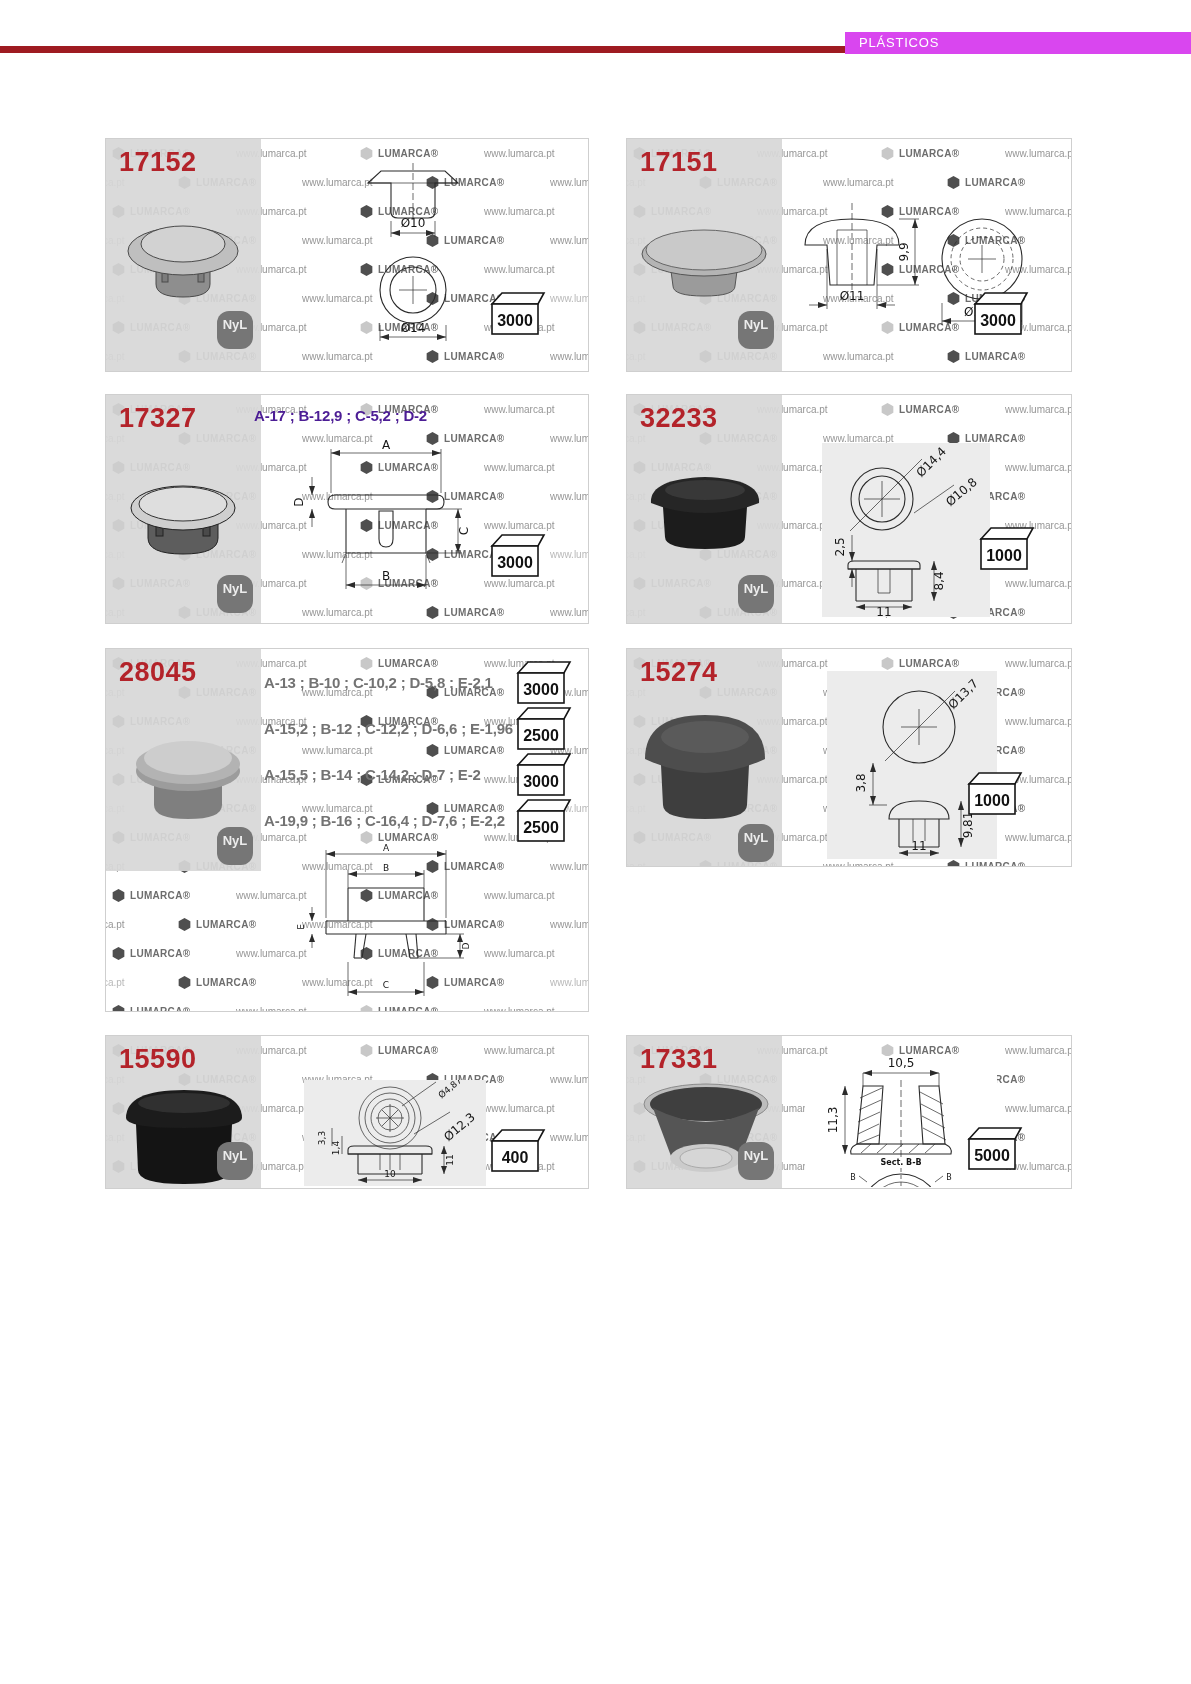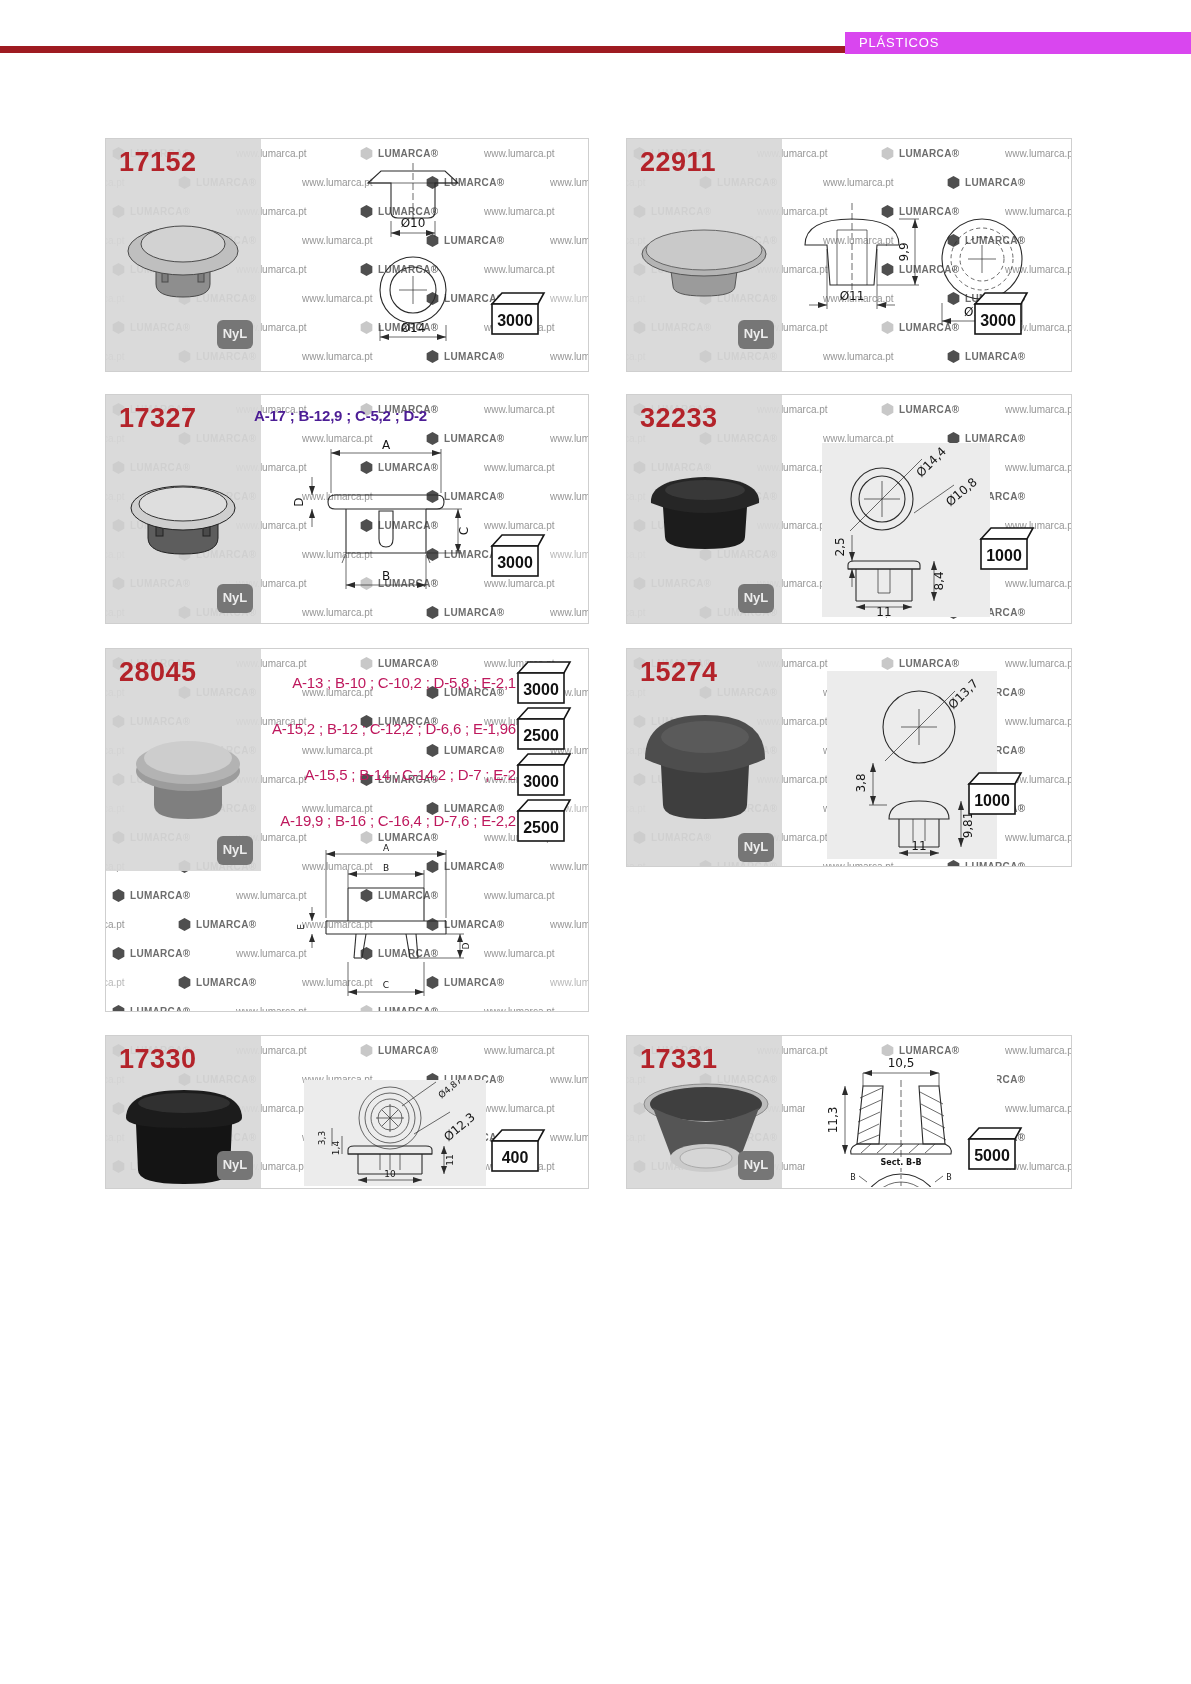--- a/index.html
+++ b/index.html
@@ -7,33 +7,33 @@
         font-family:"Liberation Sans",sans-serif}
   
   .tab{position:absolute;left:845px;top:32px;width:412px;height:22px;background:#d946ef;z-index:5}
   .tab span{display:block;color:#fff;font-size:13px;line-height:22px;padding-left:14px;letter-spacing:.8px}
   .rule{position:absolute;left:0;top:46px;width:1191px;height:7px;background:#9e1b21}
   .title{position:absolute;right:58px;top:58px;font-size:46px;font-weight:bold;color:#b3232a;letter-spacing:-.5px}
   
   .card{position:absolute;background:#fff;border:1px solid #cfcfcf;overflow:hidden}
   .panel{position:absolute;left:0;top:0;width:155px;height:100%;background:rgba(215,215,215,.93);z-index:1}
   .code{position:absolute;left:13px;top:8px;font-size:27px;font-weight:bold;color:#b3232a;z-index:3;letter-spacing:.5px}
-  .nyl{position:absolute;right:8px;bottom:22px;width:36px;height:29px;background:#767676;color:#ececec;
-       font-weight:bold;font-size:13px;line-height:27px;text-align:center;border-radius:6px;z-index:4}
+  .nyl{position:absolute;right:8px;bottom:22px;width:36px;height:38px;background:#767676;color:#ececec;
+       font-weight:bold;font-size:13px;line-height:27px;text-align:center;border-radius:12px;z-index:4}
   .pimg{position:absolute;z-index:2}
   .bdrop{position:absolute;background:#ececec;z-index:1}
   .bdrop.white{background:#fff}
   .draw{position:absolute;z-index:2}
   .qty{position:absolute;z-index:4}
   .boxf{fill:#fff;stroke:#161616;stroke-width:1.6}
   .qtyt{font-size:16px;font-weight:bold;fill:#111;font-family:"Liberation Sans",sans-serif}
   .note{position:absolute;z-index:3;font-size:15px;font-weight:bold;color:#4c1d95;letter-spacing:-.2px}
   .variants{position:absolute;left:158px;top:10px;right:16px;z-index:3}
   .vrow{height:46px;display:flex;align-items:center}
-  .vrow .vlabel{flex:1;text-align:right;font-size:15px;font-weight:normal;color:#be185d;letter-spacing:-.2px}
+  .vrow .vlabel{flex:1;text-align:left;font-size:15px;font-weight:bold;color:#737373;letter-spacing:-.2px}
   .vrow svg{flex:0 0 auto}
   
   .ln{stroke:#2b2b2b;stroke-width:1.1;fill:none}
   .lnt{stroke:#2b2b2b;stroke-width:.7;fill:none}
   .dash{stroke:#2b2b2b;stroke-width:.7;fill:none;stroke-dasharray:7 3}
   .dash2{stroke:#2b2b2b;stroke-width:.7;fill:none;stroke-dasharray:4 3}
   .ah{fill:#2b2b2b;stroke:none}
   svg text{font-family:"DejaVu Sans",sans-serif;fill:#151515}
   text.dt{font-size:12px}
   text.dts{font-size:9px}
@@ -304,21 +304,21 @@
         </div>
       </div>
     <div class="panel">
       <svg class="pimg" style="left:10px;top:55px" width="134" height="120" viewBox="0 0 134 120">
         <path d="M32,62 L36,92 Q36,102 67,102 Q98,102 98,92 L102,62 Z" fill="#9b9b9b" stroke="#555"></path>
         <ellipse cx="67" cy="60" rx="62" ry="22" fill="#b4b4b4" stroke="#555"></ellipse>
         <ellipse cx="67" cy="56" rx="58" ry="20" fill="#c9c9c9" stroke="#666"></ellipse>
       </svg>
       <div class="nyl">NyL</div>
     </div>
-    <div class="code">22911</div>
+    <div class="code">17151</div>
     <svg class="draw" style="left:150px;top:50px" width="250" height="150" viewBox="0 0 250 150">
       <line x1="75" y1="14" x2="75" y2="104" class="dash"></line>
       <path d="M28,56 Q28,30 75,30 Q122,30 122,56 L100,56 L97,96 L53,96 L50,56 Z" class="ln"></path>
       <line x1="60" y1="41" x2="60" y2="96" class="lnt"></line>
         <line x1="90" y1="41" x2="90" y2="96" class="lnt"></line>
       <line x1="60" y1="41" x2="90" y2="41" class="lnt"></line>
       <line x1="122" y1="30" x2="142" y2="30" class="lnt"></line>
         <line x1="100" y1="96" x2="142" y2="96" class="lnt"></line>
       <line x1="138" y1="30" x2="138" y2="96" class="lnt"></line>
       <path class="ah" d="M138,30 l-3,9 l6,0 z"></path>
@@ -1123,21 +1123,21 @@
         <div class="wm-row" style="margin-left: -58px;"></div>
       </div>
     <div class="panel">
       <svg class="pimg" style="left:8px;top:34px" width="140" height="118" viewBox="0 0 140 118">
         <path d="M22,54 L24,100 Q24,114 70,114 Q116,114 116,100 L118,54 Z" fill="#141414"></path>
         <path d="M12,48 Q12,20 70,20 Q128,20 128,48 Q128,58 70,58 Q12,58 12,48 Z" fill="#1c1c1c"></path>
         <ellipse cx="70" cy="33" rx="46" ry="10" fill="#303030"></ellipse>
       </svg>
       <div class="nyl" style="bottom:8px">NyL</div>
     </div>
-    <div class="code">17330</div>
+    <div class="code">15590</div>
     <div class="bdrop" style="left:198px;top:44px;width:182px;height:106px"></div>
     <svg class="draw" style="left:198px;top:44px" width="182" height="106" viewBox="0 0 182 106">
       <circle cx="86" cy="38" r="31" class="lnt"></circle>
         <circle cx="86" cy="38" r="25" class="lnt"></circle>
       <circle cx="86" cy="38" r="19" class="lnt"></circle>
         <circle cx="86" cy="38" r="12" class="lnt"></circle>
       <line x1="78" y1="30" x2="94" y2="46" class="lnt"></line>
         <line x1="78" y1="46" x2="94" y2="30" class="lnt"></line>
       <line x1="72" y1="38" x2="100" y2="38" class="lnt"></line>
         <line x1="86" y1="24" x2="86" y2="52" class="lnt"></line>

